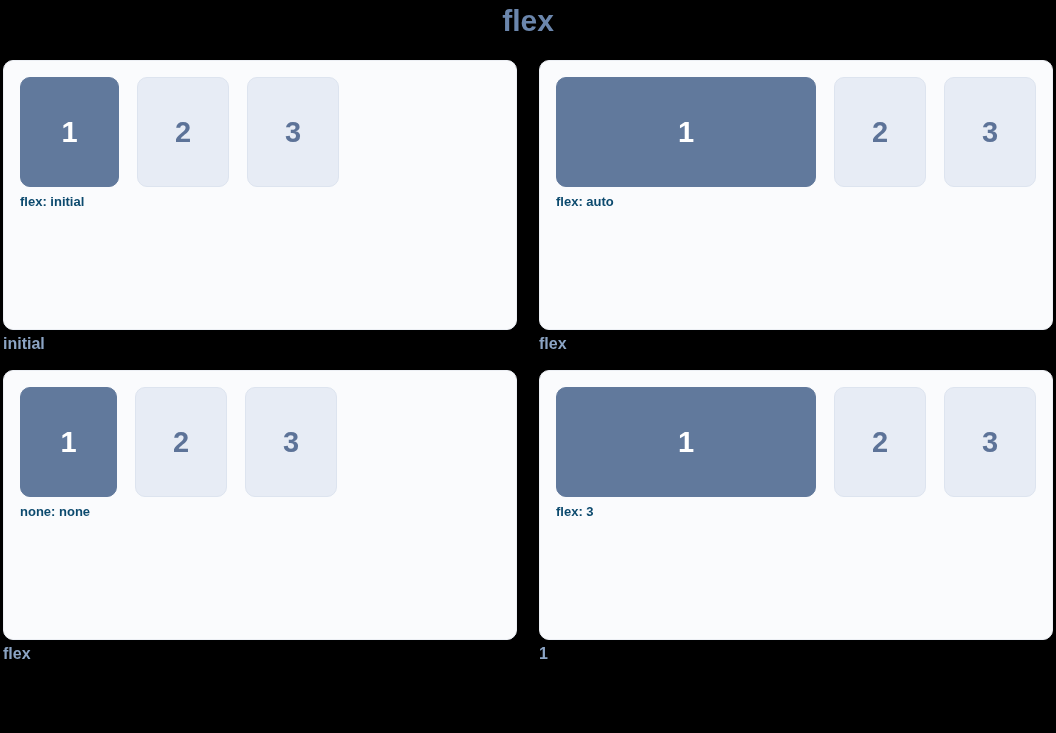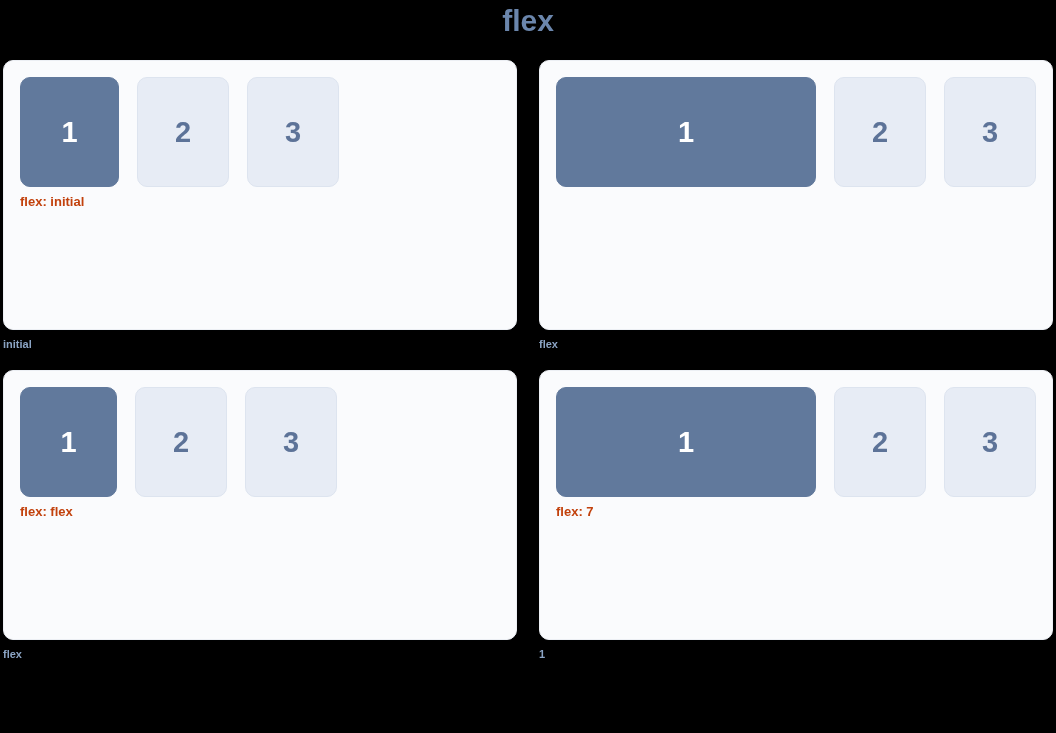--- a/index.html
+++ b/index.html
@@ -89,29 +89,29 @@
   
   .row.initial .box.primary { width: 99px; }
   .row.none    .box.primary { width: 97px; }
   .row.auto    .box.primary { flex: 1 1 auto; width: auto; }
   .row.one     .box.primary { flex: 1 1 auto; width: auto; }
 
   .prop-label {
     margin-top: 6px;
     font-size: 13px;
     font-weight: bold;
-    color: #c2410c;
+    color: #0c4a6e;
     line-height: 18px;
   }
 
   .demo-caption {
     position: absolute;
     left: 0;
     bottom: -24px;
-    font-size: 11px;
+    font-size: 16px;
     font-weight: bold;
     color: #8ba4c4;
     line-height: 20px;
   }
 </style>
 </head>
 <body>
 
 <div class="page">
 
@@ -143,54 +143,55 @@
           <div class="box primary">
             <span>1</span>
           </div>
           <div class="box">
             <span>2</span>
           </div>
           <div class="box">
             <span>3</span>
           </div>
         </div>
+        <div class="prop-label">flex: auto</div>
       </div>
       <div class="demo-caption">flex</div>
     </div>
 
     <div class="demo">
       <div class="panel tall">
         <div class="row none">
           <div class="box primary">
             <span>1</span>
           </div>
           <div class="box">
             <span>2</span>
           </div>
           <div class="box">
             <span>3</span>
           </div>
         </div>
-        <div class="prop-label">flex: flex</div>
+        <div class="prop-label">none: none</div>
       </div>
       <div class="demo-caption">flex</div>
     </div>
 
     <div class="demo">
       <div class="panel tall">
         <div class="row one">
           <div class="box primary">
             <span>1</span>
           </div>
           <div class="box">
             <span>2</span>
           </div>
           <div class="box">
             <span>3</span>
           </div>
         </div>
-        <div class="prop-label">flex: 7</div>
+        <div class="prop-label">flex: 3</div>
       </div>
       <div class="demo-caption">1</div>
     </div>
 
   </div>
 </div>
 
 </body></html>

